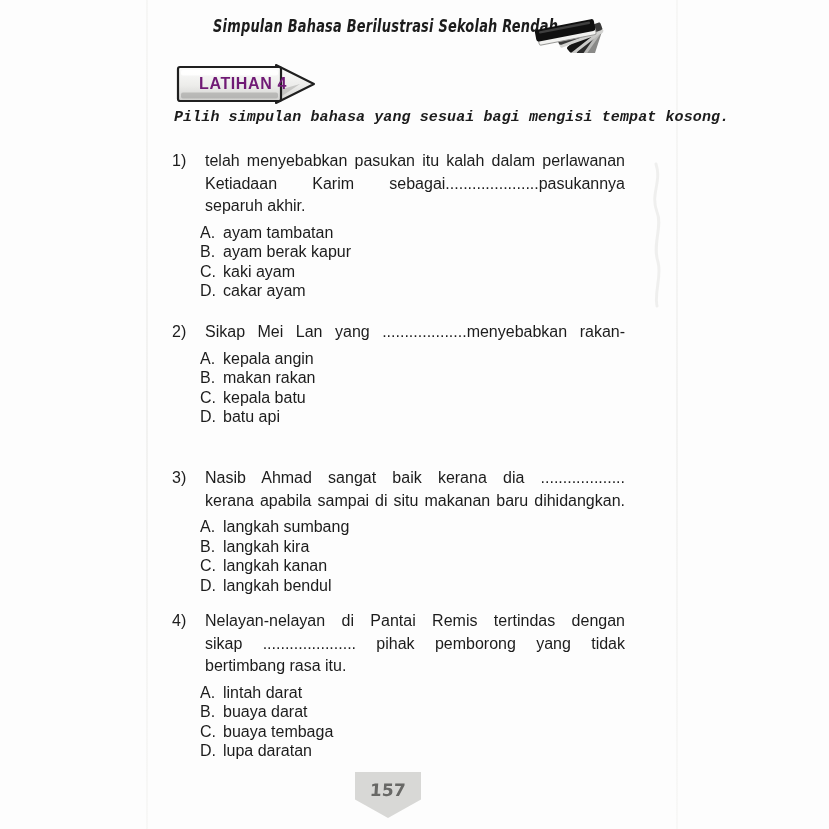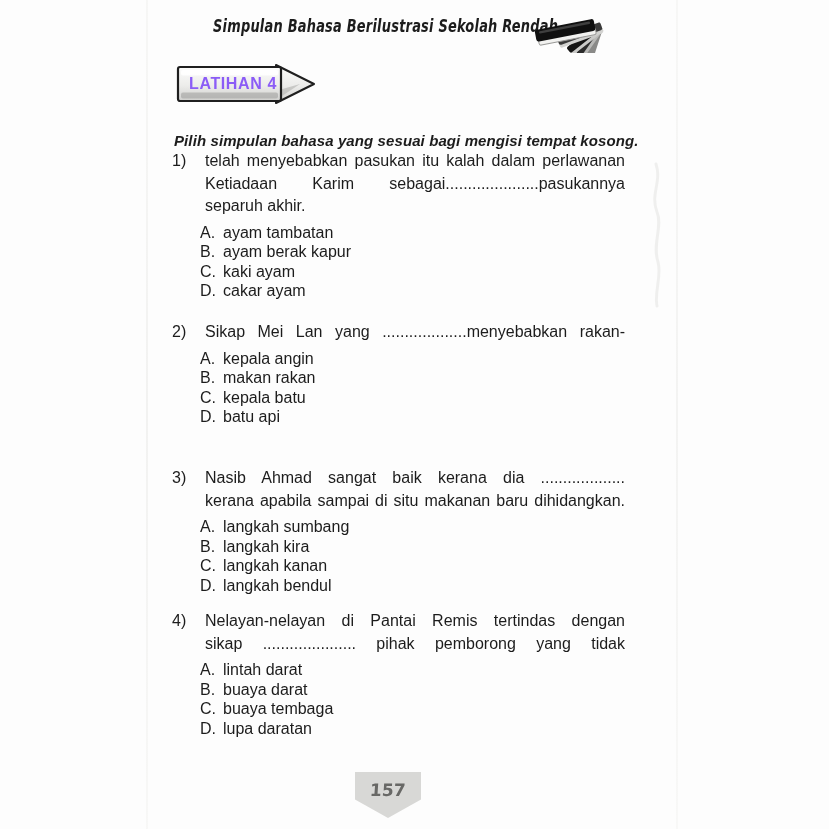--- a/index.html
+++ b/index.html
@@ -19,29 +19,29 @@
     font-family:"DejaVu Sans", sans-serif; font-style:italic; font-weight:bold;
     font-size:18px; letter-spacing:.3px;
     transform:scaleX(.72); transform-origin:left top;
   }
   .books-icon { position:absolute; left:533px; top:1px; width:94px; height:52px; }
 
   
   .latihan-badge { position:absolute; left:176px; top:62px; width:142px; height:44px; }
   .latihan-badge svg { position:absolute; inset:0; }
   .latihan-label {
-    position:absolute; left:10px; top:5px; width:94px; height:34px;
+    position:absolute; left:20px; top:5px; width:94px; height:34px;
     display:flex; align-items:center; justify-content:center;
-    font-weight:bold; font-size:16px; letter-spacing:.6px; color:#8b5cf6;
+    font-weight:bold; font-size:16px; letter-spacing:.6px; color:#701a75;
   }
 
   
   .instruction {
-    position:absolute; left:174px; top:132px; white-space:nowrap;
-    font-weight:bold; font-style:italic; font-size:15px; letter-spacing:.1px;
+    position:absolute; left:174px; top:109px; white-space:nowrap;
+    font-weight:bold; font-style:italic; font-size:15px; letter-spacing:.1px;font-family:Liberation Mono, monospace;
   }
 
   
   .q { position:absolute; left:172px; width:453px; }
   #q1 { top:150px; } #q2 { top:321px; } #q3 { top:467px; } #q4 { top:610px; }
   .q-row { display:flex; }
   .q-num { width:33px; flex:none; font-size:16px; line-height:22.5px; }
   .q-text { flex:1; min-width:0; }
   .line { font-size:16px; line-height:22.5px; }
   .line.jf { text-align:justify; text-align-last:justify; }
@@ -203,20 +203,21 @@
         </div>
     </div>
   </div>
 
   <div class="q" id="q4">
     <div class="q-row">
       <div class="q-num">4)</div>
       <div class="q-text">
         <div class="line jf">Nelayan-nelayan di Pantai Remis tertindas dengan</div>
         <div class="line jf">sikap ..................... pihak pemborong yang tidak</div>
+        <div class="line">bertimbang rasa itu.</div>
       </div>
     </div>
     <div class="opts">
       <div class="opt">
           <span class="opt-label">A.</span>
           <span>lintah darat</span>
         </div>
       <div class="opt">
           <span class="opt-label">B.</span>
           <span>buaya darat</span>

